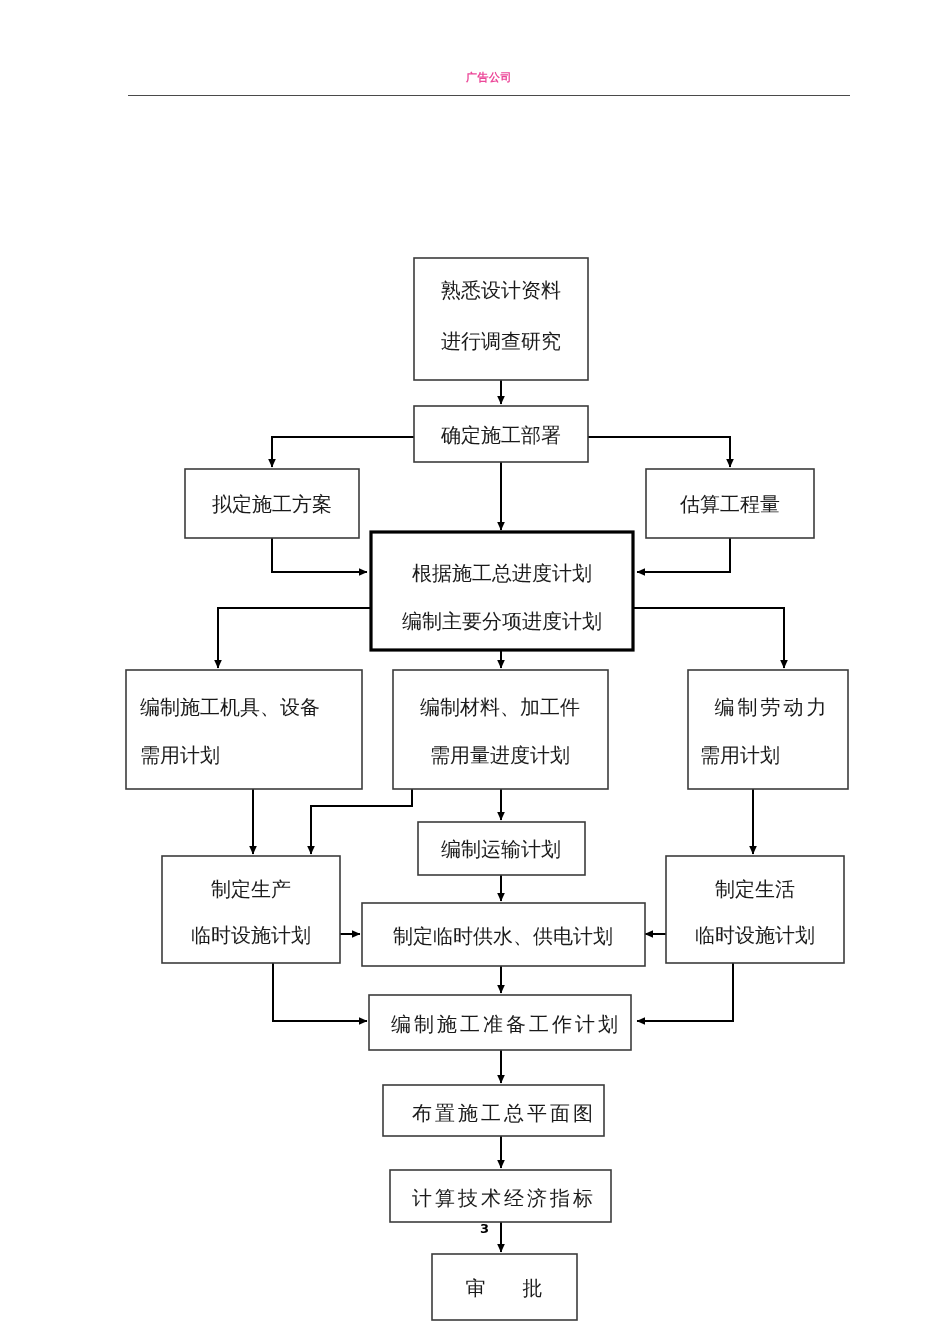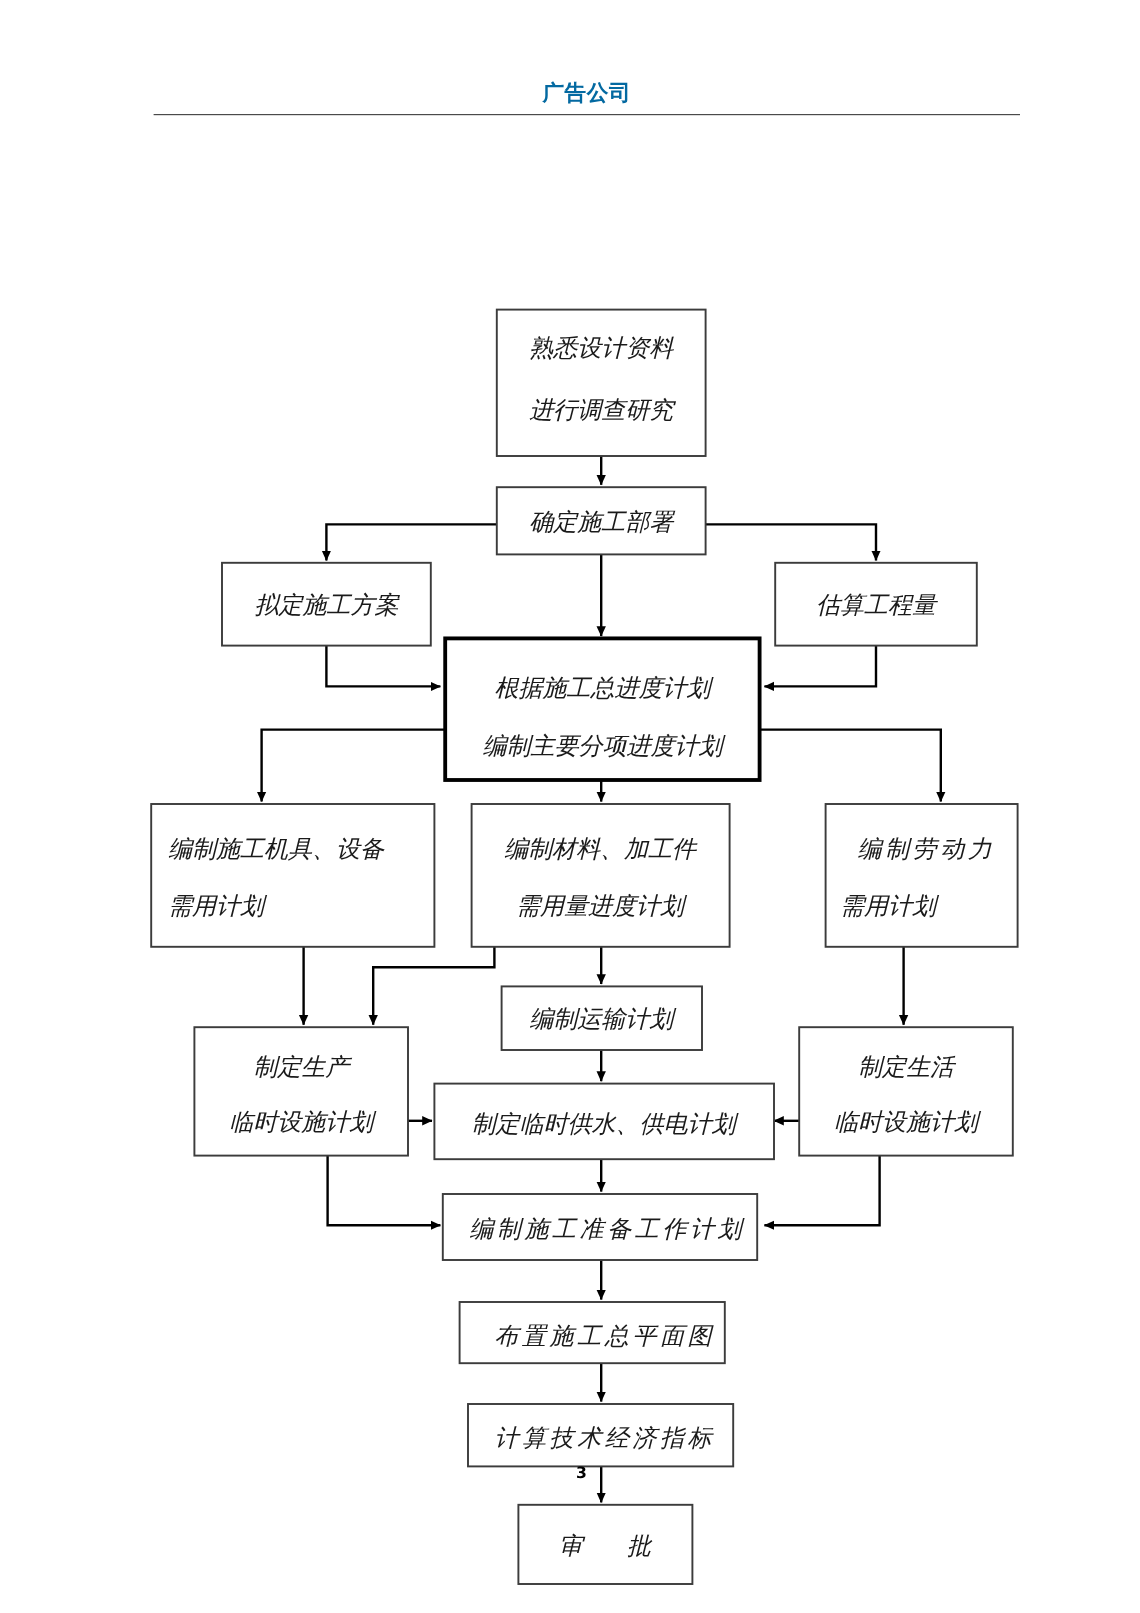--- a/index.html
+++ b/index.html
@@ -28,42 +28,41 @@
     width: 950px;
     height: 110px;
   }
   .header-title {
     position: absolute;
     left: 128px;
     top: 68px;
     width: 722px;
     text-align: center;
     font-family: "DejaVu Sans", "Liberation Sans", sans-serif;
-    font-size: 18px;
+    font-size: 11px;
     font-weight: bold;
     letter-spacing: 0.5px;
     line-height: 20px;
-    color: #0369a1;
+    color: #ec4899;
   }
   .header-rule {
     position: absolute;
     left: 128px;
     top: 95px;
     width: 722px;
     height: 0;
     border-top: 1.6px solid #4a4a4a;
   }
   
   .diagram-wrap {
     position: absolute;
     left: 0;
     top: 0;
     width: 950px;
     height: 1096px;
-    font-style: italic;
   }
   svg.flow {
     display: block;
     width: 950px;
     height: 1344px;
   }
   svg.flow .node-box {
     fill: #ffffff;
     stroke: #3c3c3c;
     stroke-width: 1.6;

